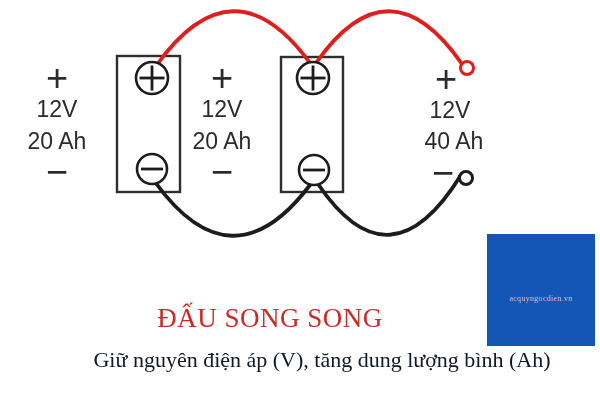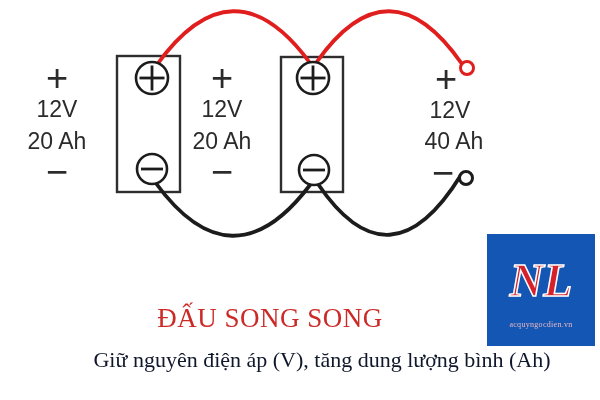--- a/index.html
+++ b/index.html
@@ -96,17 +96,16 @@
     <text x="446" y="92" text-anchor="middle" class="lbl-sign">+</text>
     <text x="450" y="118" text-anchor="middle" class="lbl-val">12V</text>
     <text x="454" y="149" text-anchor="middle" class="lbl-val">40 Ah</text>
     <text x="443" y="186" text-anchor="middle" class="lbl-sign">−</text>
   </svg>
 
   <div class="title">ĐẤU SONG SONG</div>
   <div class="subtitle">Giữ nguyên điện áp (V), tăng dung lượng bình (Ah)</div>
 
   <div class="logo">
-    <div class="logo-nl">NL</div>
     <div class="logo-site">acquyngocdien.vn</div>
   </div>
 
 </div>
 
 </body></html>

